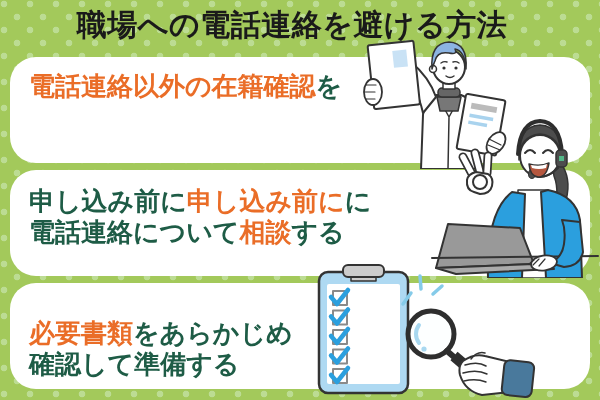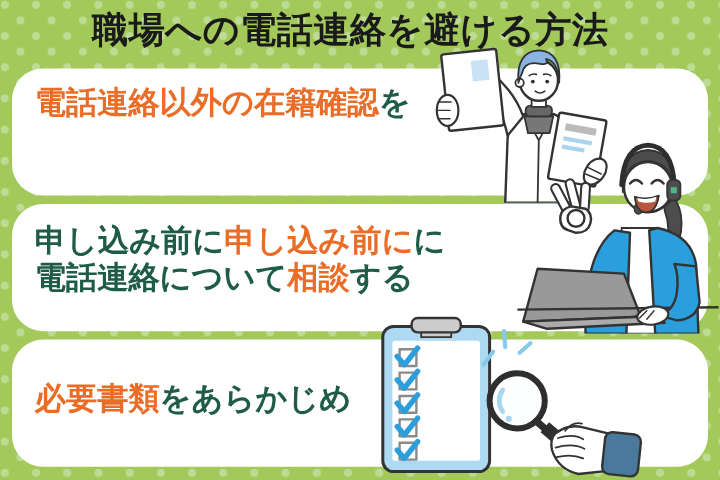--- a/index.html
+++ b/index.html
@@ -54,20 +54,21 @@
 <div class="panel" id="panel-2">
   <div class="tip-text">
     <div><span class="seg-base">申し込み前に</span><span class="seg-accent">申し込み前に</span><span class="seg-base">に</span></div>
     <div><span class="seg-base">電話連絡について</span><span class="seg-accent">相談</span><span class="seg-base">する</span></div>
   </div>
 </div>
 
 <div class="panel" id="panel-3">
   <div class="tip-text">
     <div><span class="seg-accent">必要書類</span><span class="seg-base">をあらかじめ</span></div>
+    <div><span class="seg-base">確認して準備する</span></div>
   </div>
 </div>
 
 <div class="illus" id="illus-man">
 <svg width="152" height="132" viewBox="0 0 152 132">
   <g stroke-linejoin="round" stroke-linecap="round">
 
     <path d="M64,132 L66,78 Q68,62 80,58 L92,64 L104,58 Q116,62 118,78 L121,132 Z" fill="#fff" stroke="#333" stroke-width="2"></path>
     <path d="M80,58 L92,80 L91,132 M104,58 L92,80" fill="none" stroke="#333" stroke-width="1.5"></path>
 

